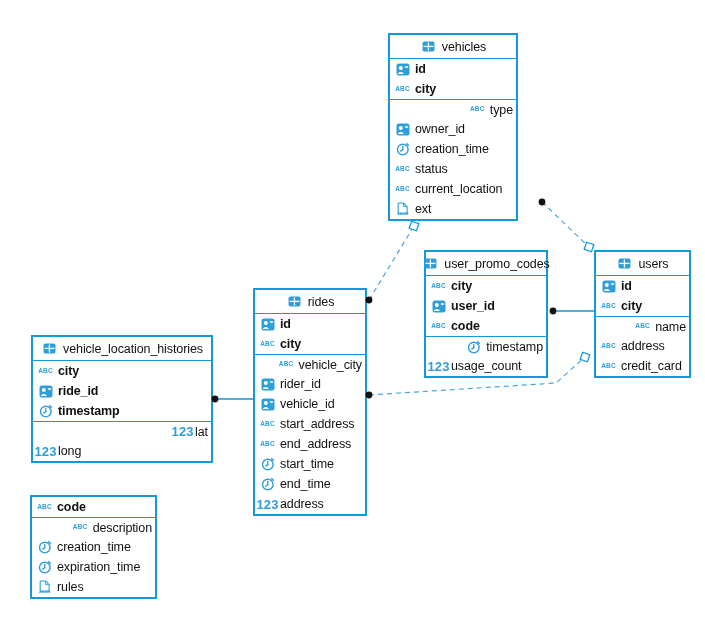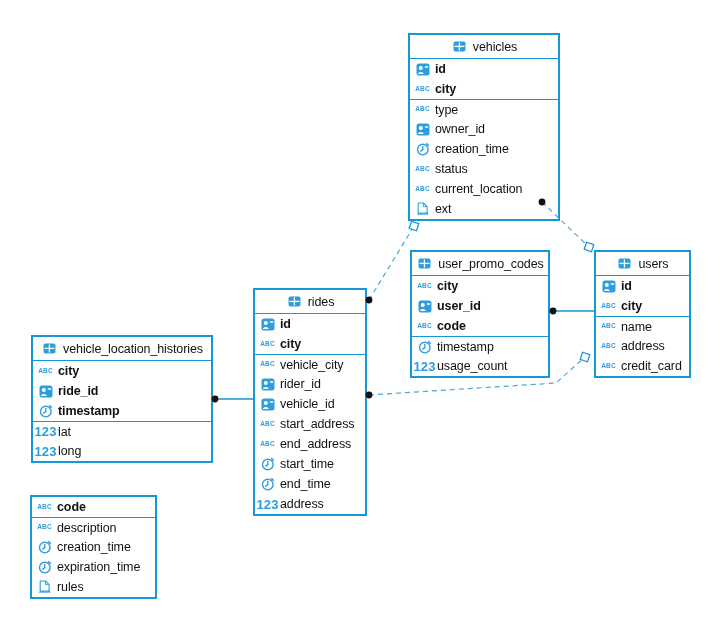--- a/index.html
+++ b/index.html
@@ -12,21 +12,21 @@
   .thead {
     height:24px; display:flex; align-items:center; justify-content:center; gap:5px;
     border-bottom:1px solid #1697d6; font-size:12.5px; padding:0 3px;
     white-space:nowrap; letter-spacing:-0.1px;
   }
   .row {
     height:20px; display:flex; align-items:center; gap:4px; padding:0 3px 0 4px;
     font-size:12.5px; white-space:nowrap; letter-spacing:-0.1px;
   }
   .row.pk .cn { font-weight:700; }
-  .sep { border-top:1px solid #1697d6; }
+  .sep { border-top:1px solid #1697d6;justify-content:flex-end; }
   .ic { width:17px; min-width:17px; height:14px; display:flex; align-items:center; justify-content:center; }
   .ic-txt { color:#2e9edb; font-weight:700; font-size:6.5px; letter-spacing:0.2px; line-height:1; }
   .ic-num { font-size:13px; letter-spacing:0.1px; }
   .svg-table { width:13px; height:11px; }
   .svg-id { width:14px; height:13px; }
   .svg-clock { width:14px; height:14px; }
   .svg-json { width:13px; height:14px; }
   .conn { position:absolute; left:0; top:0; z-index:2; pointer-events:none; }
   .conn .dash { stroke:#4aa6da; stroke-width:1.2; fill:none; stroke-dasharray:5 4; }
   .conn .solid { stroke:#1697d6; stroke-width:1.5; fill:none; }
@@ -58,21 +58,21 @@
     <symbol id="i-json" viewBox="0 0 13 14">
       <path d="M2.2 1 h5.3 l3.6 3.6 v7.2 h-8.9 z" fill="#ffffff" stroke="#2e9edb" stroke-width="1.1" stroke-linejoin="round"></path>
       <path d="M7.5 1 v3.6 h3.6" fill="none" stroke="#2e9edb" stroke-width="0.9"></path>
       <text x="0.8" y="13.4" font-size="4.4" font-weight="bold" fill="#2e9edb" font-family="Liberation Sans, sans-serif">JSON</text>
     </symbol>
   </defs>
 </svg>
 
 <div class="canvas">
 
-  <div class="tbl" style="left:408px;top:33px;width:152px">
+  <div class="tbl" style="left:388px;top:33px;width:130px">
     <div class="thead">
       <span class="ic">
           <svg class="svg-table" viewBox="0 0 14 12">
             <use href="#i-table"></use>
           </svg>
         </span>
       <span class="tn">vehicles</span>
     </div>
     <div class="row pk">
       <span class="ic">
@@ -117,21 +117,21 @@
     <div class="row">
       <span class="ic">
           <svg class="svg-json" viewBox="0 0 13 14">
             <use href="#i-json"></use>
           </svg>
         </span>
       <span class="cn">ext</span>
     </div>
   </div>
 
-  <div class="tbl" style="left:410px;top:250px;width:140px">
+  <div class="tbl" style="left:424px;top:250px;width:124px">
     <div class="thead">
       <span class="ic">
           <svg class="svg-table" viewBox="0 0 14 12">
             <use href="#i-table"></use>
           </svg>
         </span>
       <span class="tn">user_promo_codes</span>
     </div>
     <div class="row pk">
       <span class="ic ic-txt">ABC</span>

